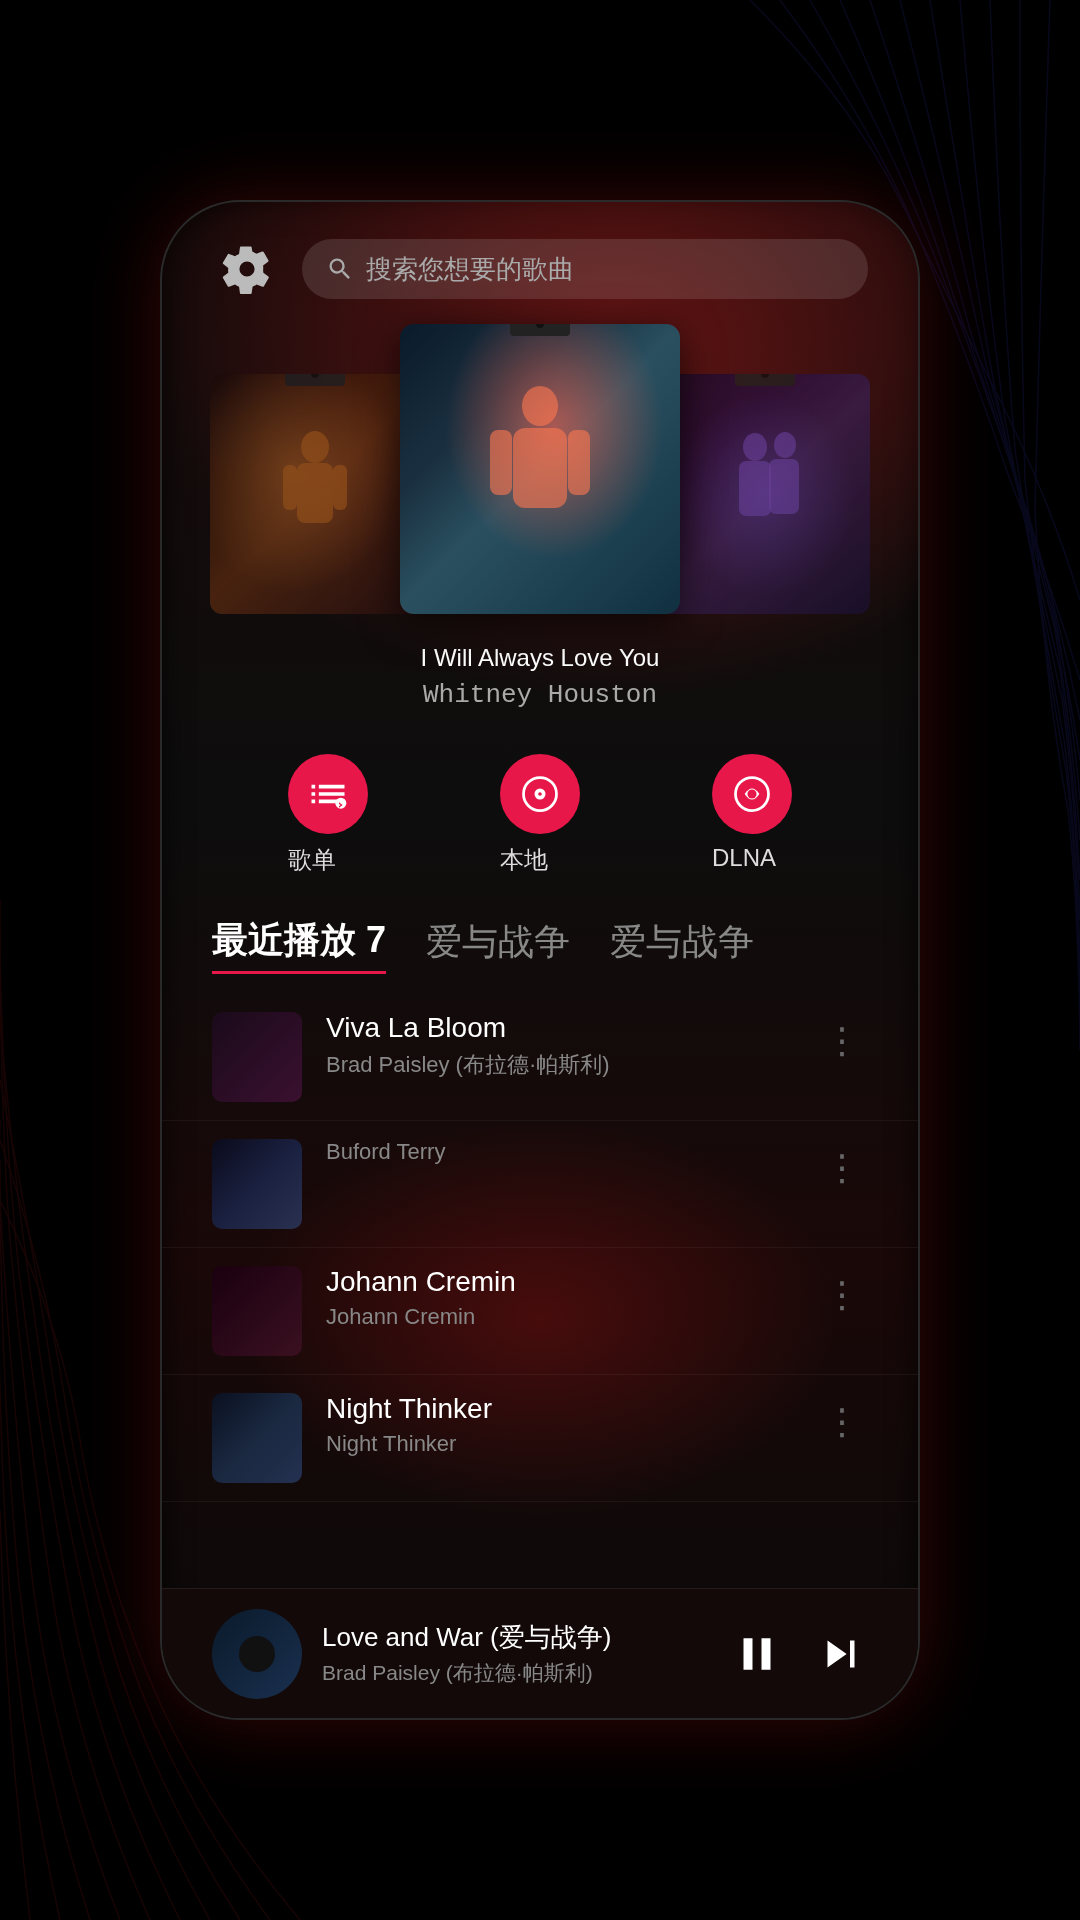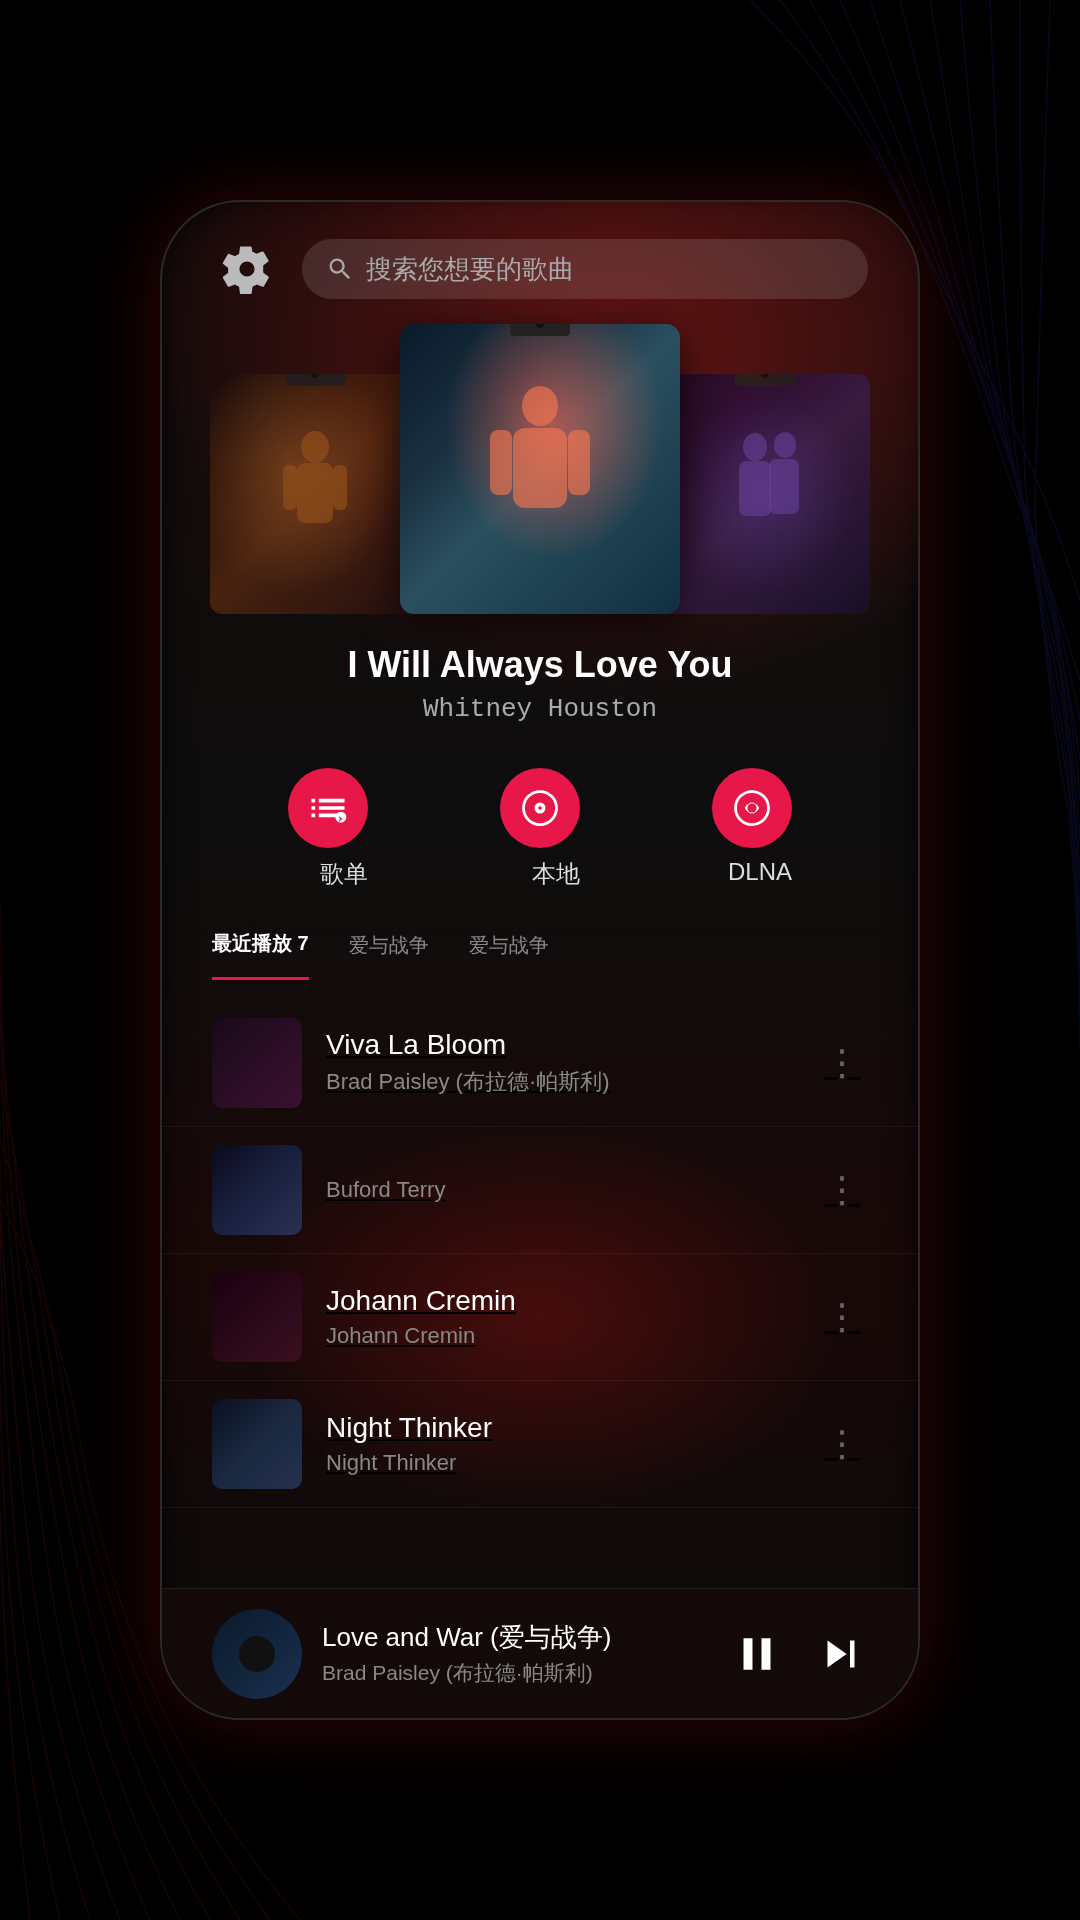--- a/index.html
+++ b/index.html
@@ -200,41 +200,41 @@
       border-radius: 50%;
     }
 
     
     .now-playing {
       text-align: center;
       padding: 10px 0 24px;
     }
     .now-playing-title {
       color: #fff;
-      font-size: 36px;
-      font-weight: 700;
+      font-size: 24px;
+      font-weight: 400;
       margin-bottom: 8px;
     }
     .now-playing-artist {
       color: #aaa;
       font-size: 26px;
       font-weight: 400;
       font-family: Liberation Mono, monospace;
     }
 
     
     .nav-icons {
       display: flex;
       justify-content: space-around;
       padding: 20px 60px 30px;
     }
     .nav-item {
       display: flex;
       flex-direction: column;
-      align-items: flex-end;
+      align-items: flex-start;
       gap: 10px;
       cursor: pointer;
     }
     .nav-icon-circle {
       width: 80px;
       height: 80px;
       background: #e8174a;
       border-radius: 50%;
       display: flex;
       align-items: center;
@@ -251,47 +251,45 @@
     }
 
     
     .tabs {
       display: flex;
       align-items: center;
       padding: 10px 50px 20px;
       gap: 40px;
     }
     .tab {
-      font-size: 20px;
+      font-size: 36px;
       cursor: pointer;
-      padding-bottom: 20px;
+      padding-bottom: 6px;
     }
     .tab.active {
       color: #fff;
       font-weight: 700;
       border-bottom: 3px solid #e8174a;
     }
     .tab.inactive {
       color: #888;
       font-weight: 400;
     }
 
     
     .song-list {
       flex: 1;
       overflow: hidden;
       padding: 0 0 0 0;
     }
     .song-item {
       display: flex;
-      align-items: center;
       padding: 18px 50px;
       gap: 24px;
       border-bottom: 1px solid rgba(255,255,255,0.05);
-      text-decoration: underline;
     }
     .song-thumb {
       width: 90px;
       height: 90px;
       border-radius: 10px;
       flex-shrink: 0;
       overflow: hidden;
     }
     .song-thumb-1 {
       background: linear-gradient(135deg, #1a0a1a 0%, #3a1030 100%);

